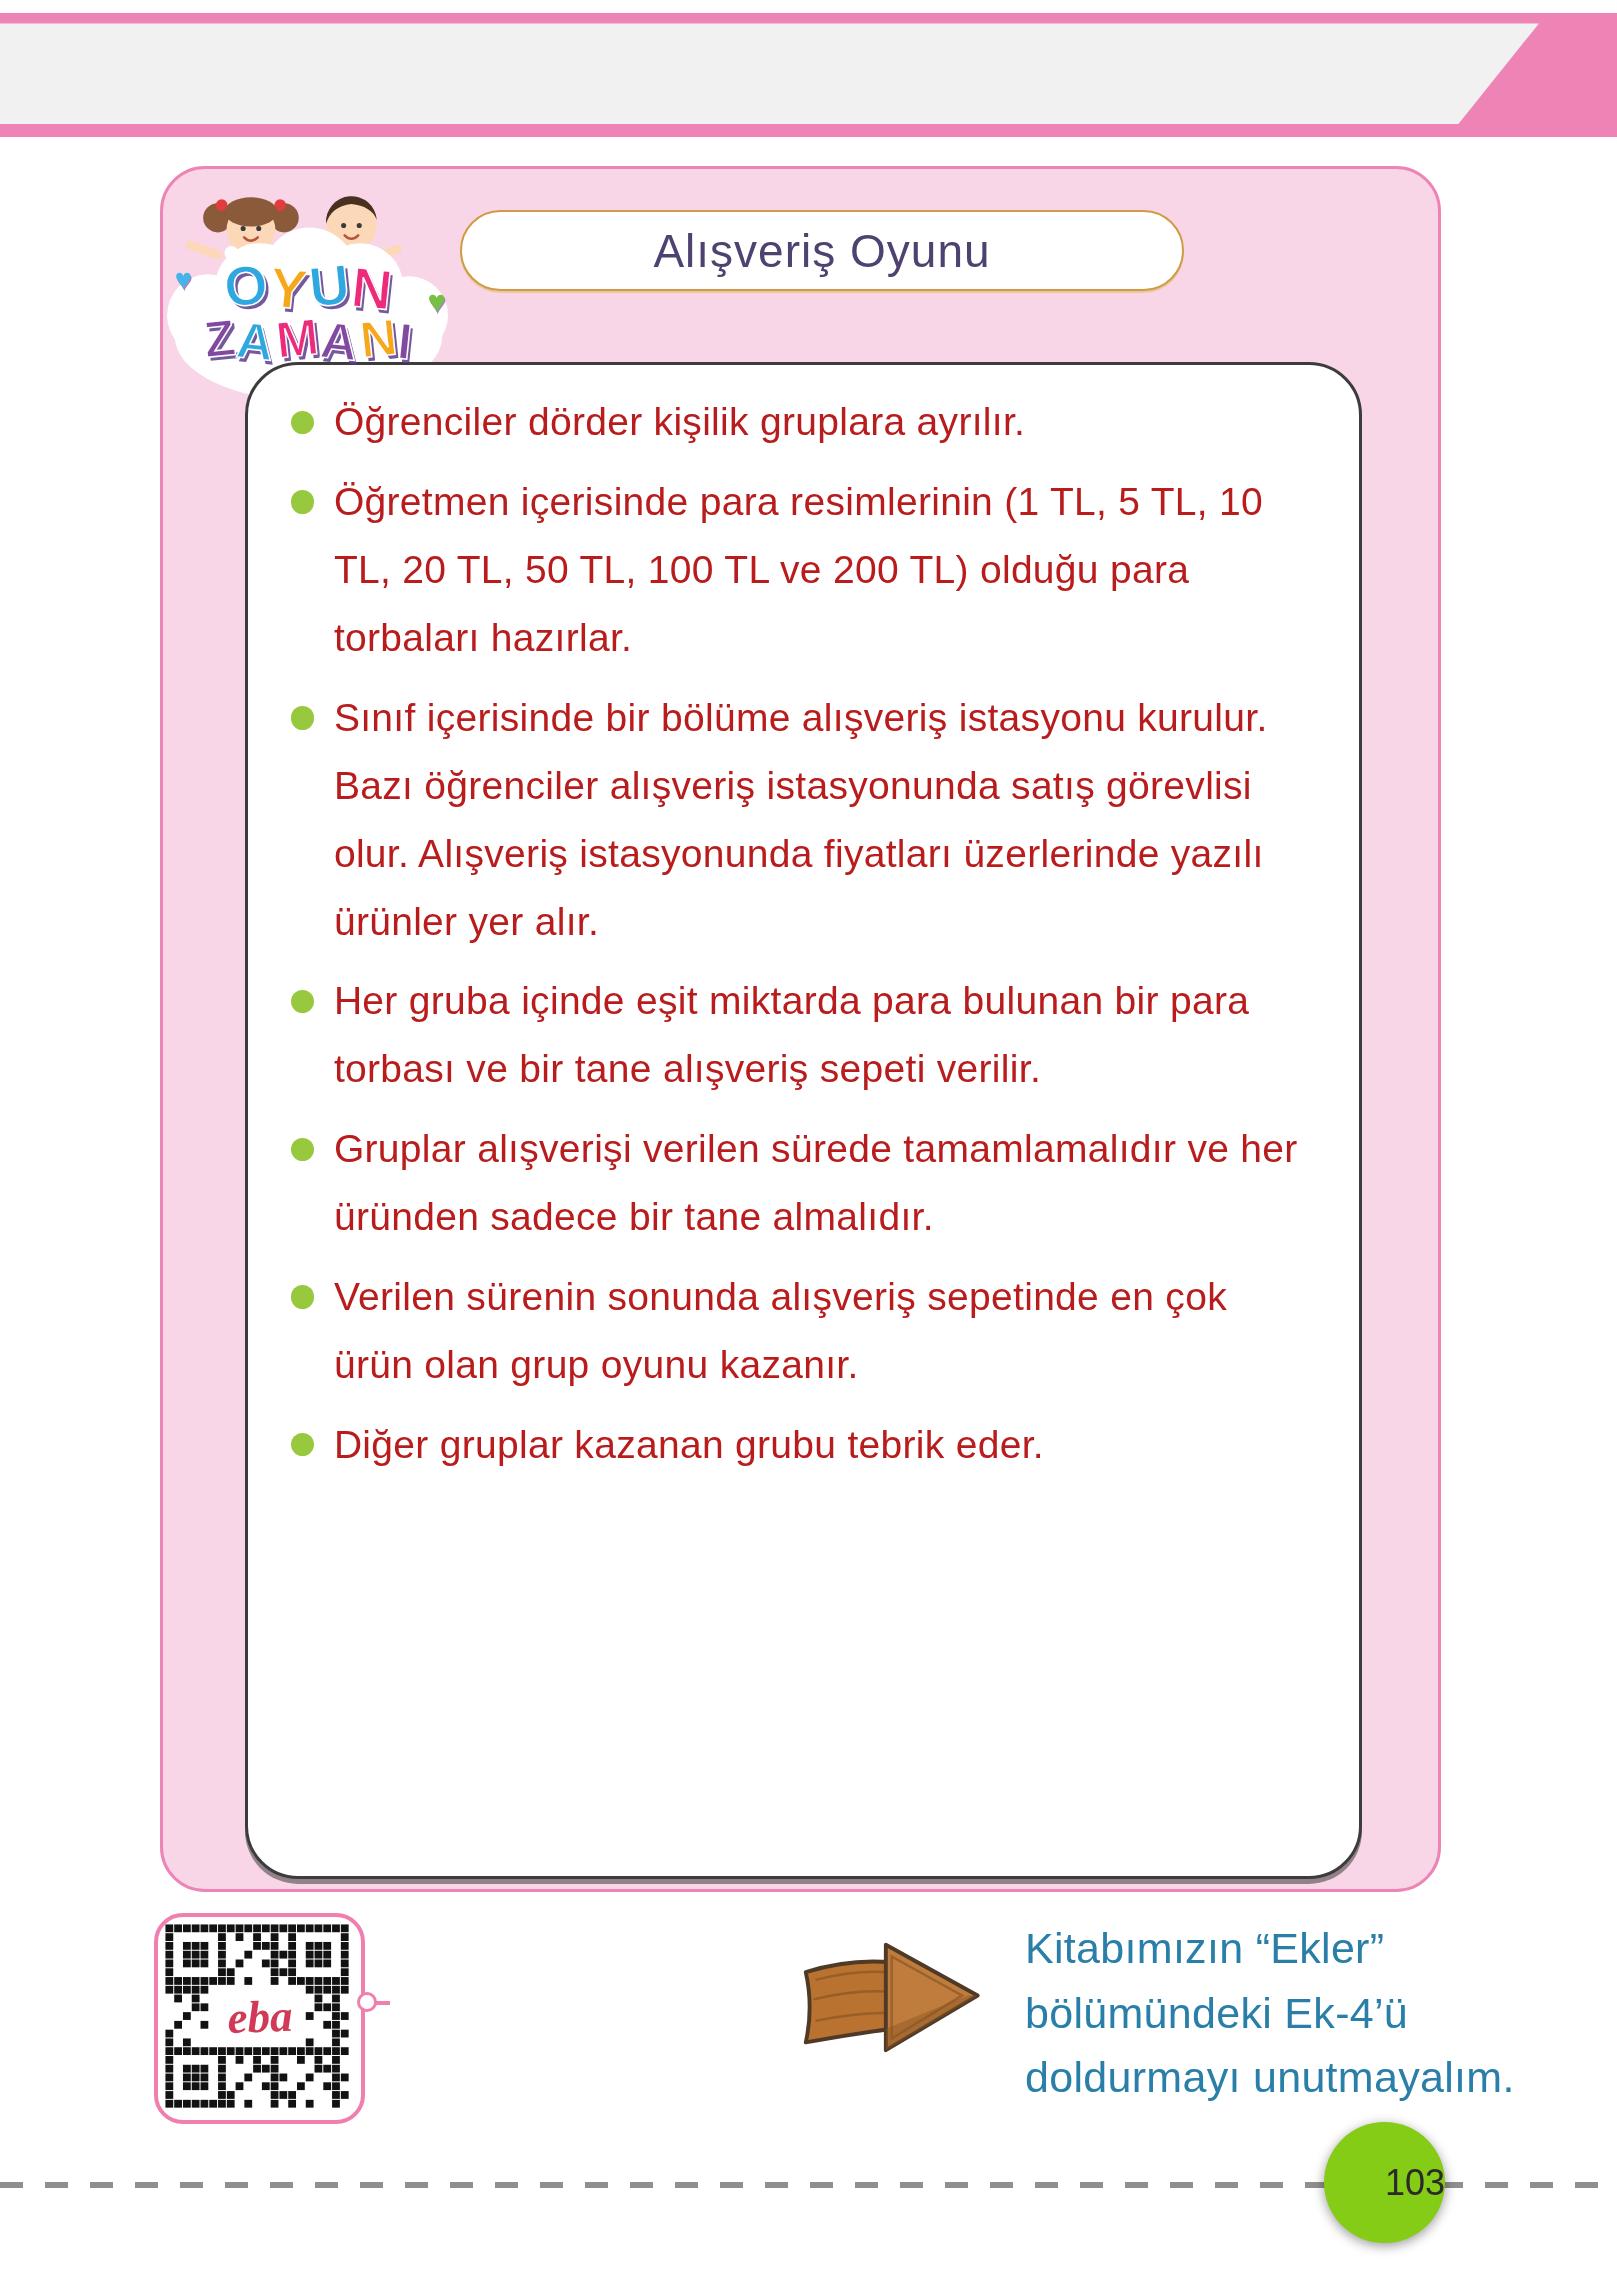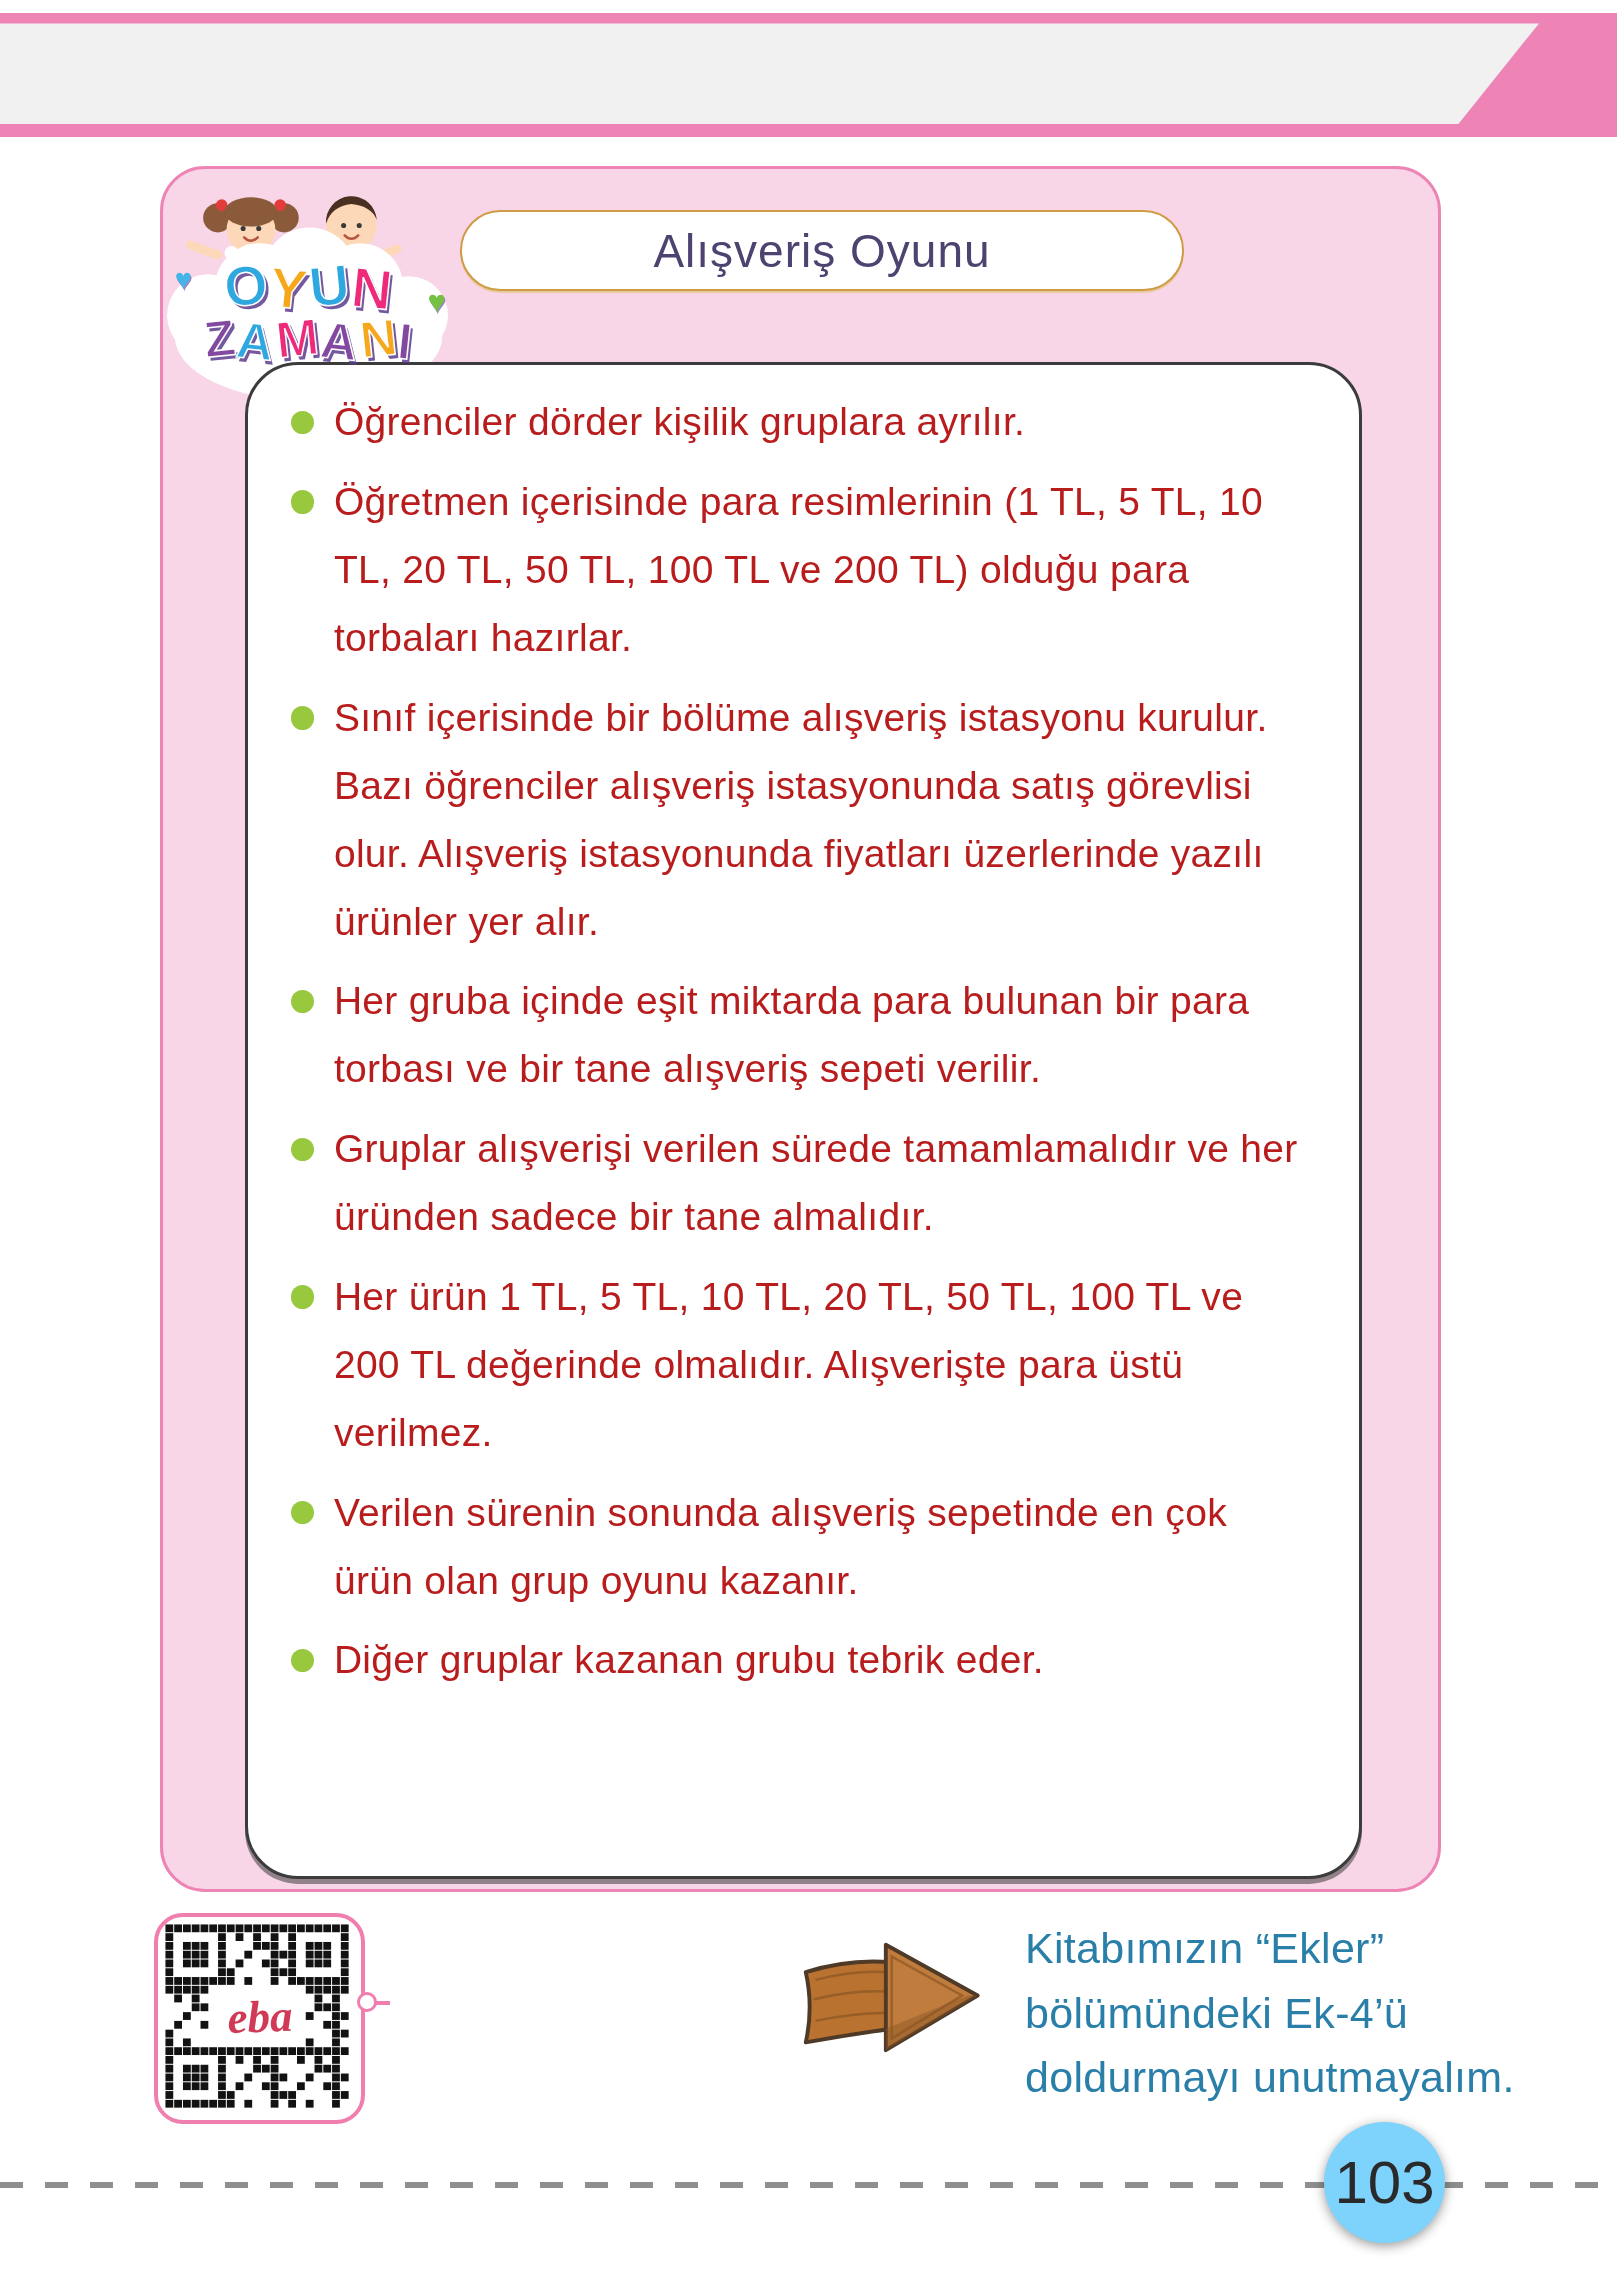--- a/index.html
+++ b/index.html
@@ -60,22 +60,22 @@
         background:#ffffff;border:2.9px solid #f591bb;border-radius:25px;padding:0 15.6px;
         display:flex;align-items:center;justify-content:center;text-align:center;
         font-size:32px;line-height:1.36;color:#333333;}
   .arrow{position:absolute;left:796px;top:1931px;width:207px;height:129px;}
   .reminder{position:absolute;left:1009px;top:1900px;width:493px;margin:16px;
         font-size:43px;line-height:1.5;color:#2a7fa9;letter-spacing:0.3px;}
 
   .dash-line{position:absolute;left:0;top:2182px;width:1618px;height:5.9px;
         background:repeating-linear-gradient(90deg,#8f8f8f 0 23.4px,transparent 23.4px 45px);}
   .page-num{position:absolute;left:1324px;top:2122px;width:121px;height:121px;border-radius:50%;
-        background:#7dd3fc;box-shadow:0 2.9px 11.7px rgba(0,0,0,.4);display:flex;align-items:center;
-        justify-content:center;font-size:60px;color:#2a2a2a;z-index:3;}
+        background:#84cc16;box-shadow:0 2.9px 11.7px rgba(0,0,0,.4);display:flex;align-items:center;
+        justify-content:flex-end;font-size:36px;color:#2a2a2a;z-index:3;}
 </style>
 </head>
 <body>
 
 <div class="page">
 
   <div class="banner">
     <div class="banner-inner"></div>
   </div>
 
@@ -147,24 +147,20 @@
             <span class="bullet-dot"></span>
             <span>Sınıf içerisinde bir bölüme alışveriş istasyonu kurulur. Bazı öğrenciler alışveriş istasyonunda satış görevlisi olur. Alışveriş istasyonunda fiyatları üzerlerinde yazılı ürünler yer alır.</span>
           </li>
           <li>
             <span class="bullet-dot"></span>
             <span>Her gruba içinde eşit miktarda para bulunan bir para torbası ve bir tane alışveriş sepeti verilir.</span>
           </li>
           <li>
             <span class="bullet-dot"></span>
             <span>Gruplar alışverişi verilen sürede tamamlamalıdır ve her üründen sadece bir tane almalıdır.</span>
-          </li>
-          <li>
-            <span class="bullet-dot"></span>
-            <span>Her ürün 1 TL, 5 TL, 10 TL, 20 TL, 50 TL, 100 TL ve 200 TL değerinde olmalıdır. Alışverişte para üstü verilmez.</span>
           </li>
           <li>
             <span class="bullet-dot"></span>
             <span>Verilen sürenin sonunda alışveriş sepetinde en çok ürün olan grup oyunu kazanır.</span>
           </li>
           <li>
             <span class="bullet-dot"></span>
             <span>Diğer gruplar kazanan grubu tebrik eder.</span>
           </li>
         </ul>

